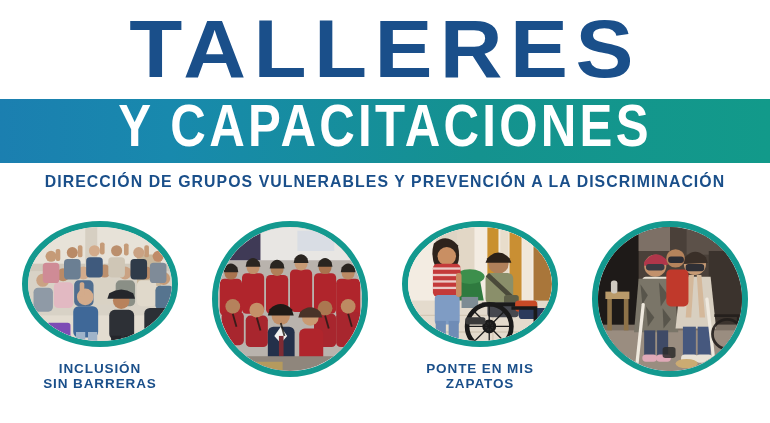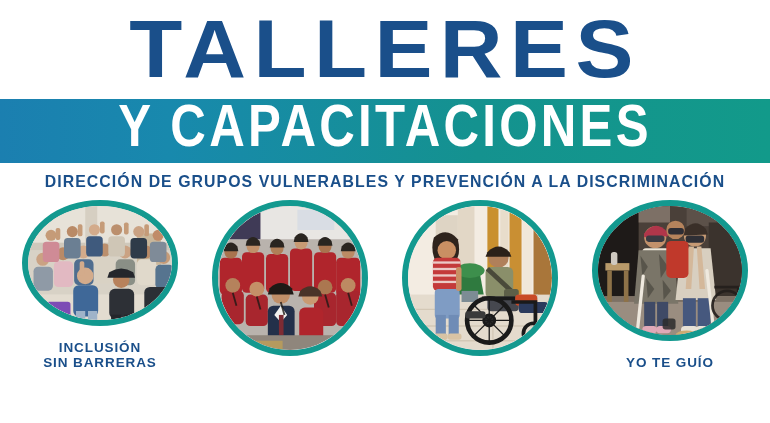--- a/index.html
+++ b/index.html
@@ -62,21 +62,21 @@
     letter-spacing:1.1px;
     color:#1a4f8a;
     transform:scaleX(0.96);
     transform-origin:center;
     white-space:nowrap;
   }
 
   
   .cards{
     position:absolute;
-    left:0;top:200px;width:770px;height:170px;
+    left:0;top:221px;width:770px;height:170px;
     display:flex;
     justify-content:space-between;
     padding:0 20px;
     box-sizing:border-box;
   }
   .card{width:160px;display:flex;flex-direction:column;align-items:center;}
 
   .circle{
     width:156px;height:156px;
     border-radius:50%;
@@ -320,20 +320,22 @@
                   <path d="M105 107 L71 141"></path>
               </g>
               <circle cx="136" cy="138" r="11" stroke-width="4"></circle>
               <path d="M112 104 h26 v34" stroke-width="4"></path>
               <path d="M80 100 h36" stroke-width="4"></path>
             </g>
             <rect x="62" y="114" width="22" height="8" rx="3" fill="#3a3a3a"></rect>
           </svg>
         </div>
       </div>
+      <div class="caption">PONTE EN MIS
+ZAPATOS</div>
     </div>
 
     <div class="card">
       <div class="circle">
         <div class="photo">
           <svg viewBox="0 0 156 156" preserveAspectRatio="xMidYMid slice">
             <rect width="156" height="156" fill="#6e6258"></rect>
             <rect x="0" y="0" width="156" height="100" fill="#4a4039"></rect>
             <rect x="0" y="0" width="44" height="110" fill="#1e1a18"></rect>
             <rect x="44" y="0" width="34" height="26" fill="#7d7066"></rect>
@@ -389,17 +391,16 @@
             <g fill="#2c2c2c" opacity="0.85">
               <rect x="70" y="130" width="14" height="12" rx="3"></rect>
             </g>
             <g stroke="#241f1c" stroke-width="3" fill="none" opacity="0.9">
               <circle cx="140" cy="116" r="16"></circle>
               <path d="M126 96 h26 v22"></path>
             </g>
           </svg>
         </div>
       </div>
-      <div class="caption">YO TE GUÍO</div>
     </div>
 
   </div>
 </div>
 
 </body></html>

